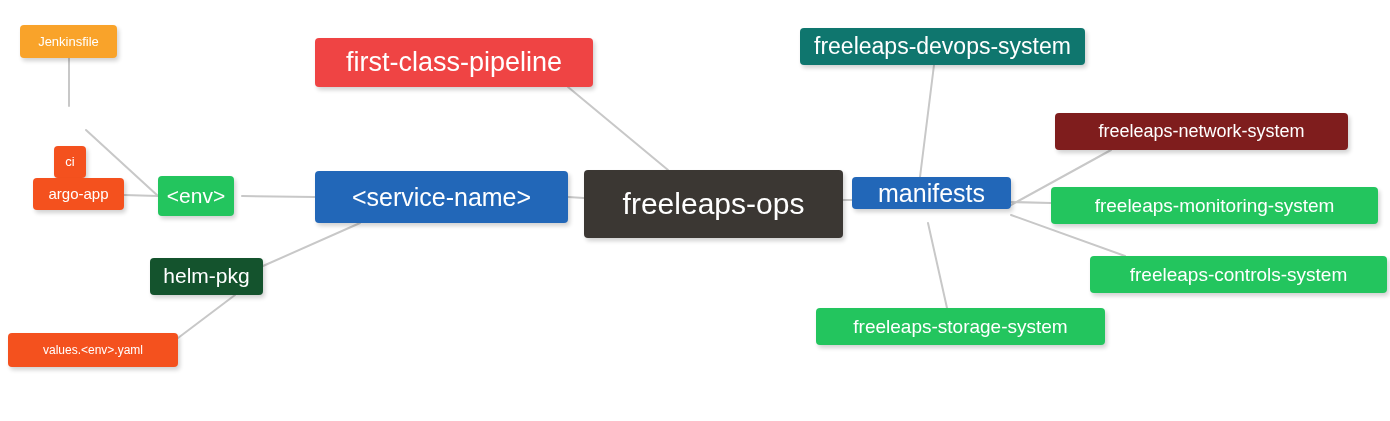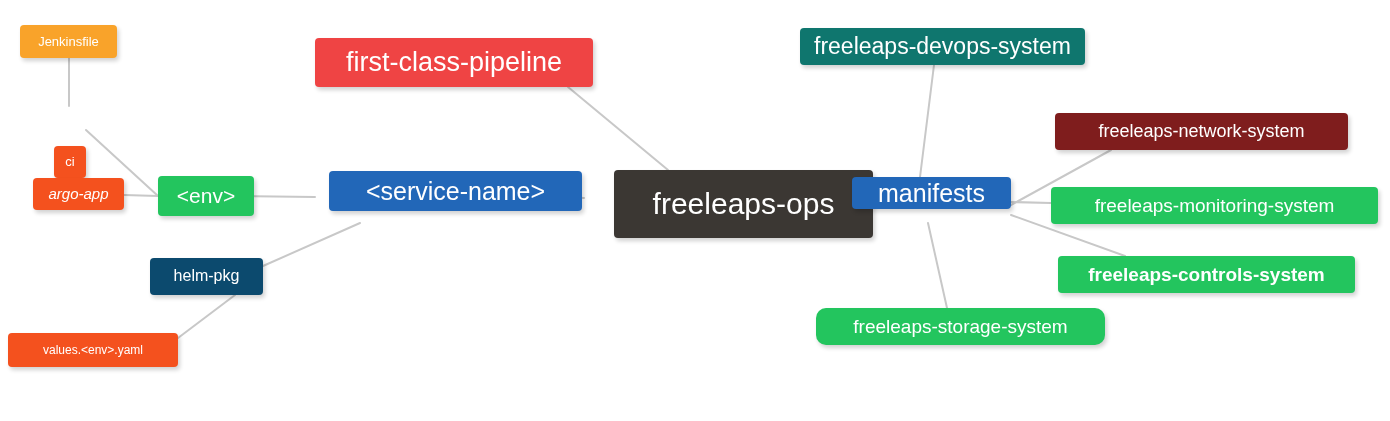--- a/index.html
+++ b/index.html
@@ -67,53 +67,53 @@
       <line x1="1011" y1="215" x2="1125" y2="256" stroke="#c8c8c8" stroke-width="2" stroke-linecap="round"></line>
       <line x1="928" y1="223" x2="947" y2="308" stroke="#c8c8c8" stroke-width="2" stroke-linecap="round"></line>
     </svg>
   <div id="node-layer">
       <div class="node" style="left: 20px; top: 25px; width: 97px; height: 33px; background: rgb(249, 163, 42); font-size: 13px;">
         <span class="node-label">Jenkinsfile</span>
       </div>
       <div class="node" style="left: 54px; top: 106px; width: 32px; height: 31px; background: rgb(244, 81, 30); font-size: 13px; margin-top: 40px;">
         <span class="node-label">ci</span>
       </div>
-      <div class="node" style="left: 33px; top: 178px; width: 91px; height: 32px; background: rgb(244, 81, 30); font-size: 15px; font-style: italic;">
+      <div class="node" style="left: 33px; top: 178px; width: 91px; height: 32px; background: rgb(244, 81, 30); font-size: 15px;">
         <span class="node-label">argo-app</span>
       </div>
-      <div class="node" style="left: 158px; top: 176px; width: 96px; height: 40px; background: rgb(35, 197, 94); font-size: 21px;">
+      <div class="node" style="left: 158px; top: 176px; width: 76px; height: 40px; background: rgb(35, 197, 94); font-size: 21px;">
         <span class="node-label">&lt;env&gt;</span>
       </div>
-      <div class="node" style="left: 150px; top: 258px; width: 113px; height: 37px; background: #0c4a6e; font-size: 16px;">
+      <div class="node" style="left: 150px; top: 258px; width: 113px; height: 37px; background: #14532d; font-size: 21px;">
         <span class="node-label">helm-pkg</span>
       </div>
       <div class="node" style="left: 8px; top: 333px; width: 170px; height: 34px; background: rgb(244, 81, 30); font-size: 12px;">
         <span class="node-label">values.&lt;env&gt;.yaml</span>
       </div>
       <div class="node" style="left: 315px; top: 38px; width: 278px; height: 49px; background: #ef4444; font-size: 27px; justify-content: center;">
         <span class="node-label">first-class-pipeline</span>
       </div>
-      <div class="node" style="left: 315px; top: 171px; width: 253px; height: 40px; background: rgb(34, 103, 184); font-size: 25px; margin-left: 14px;">
+      <div class="node" style="left: 315px; top: 171px; width: 253px; height: 52px; background: rgb(34, 103, 184); font-size: 25px;">
         <span class="node-label">&lt;service-name&gt;</span>
       </div>
-      <div class="node" style="left: 584px; top: 170px; width: 259px; height: 68px; background: rgb(59, 55, 51); font-size: 30px; margin-left: 30px;">
+      <div class="node" style="left: 584px; top: 170px; width: 259px; height: 68px; background: rgb(59, 55, 51); font-size: 30px;">
         <span class="node-label">freeleaps-ops</span>
       </div>
       <div class="node" style="left: 852px; top: 177px; width: 159px; height: 30px; background: rgb(34, 103, 184); font-size: 25px;">
         <span class="node-label">manifests</span>
       </div>
       <div class="node" style="left: 800px; top: 28px; width: 285px; height: 37px; background: #0f766e; font-size: 23px;">
         <span class="node-label">freeleaps-devops-system</span>
       </div>
       <div class="node" style="left: 1055px; top: 113px; width: 293px; height: 37px; background: #7f1d1d; font-size: 18px;">
         <span class="node-label">freeleaps-network-system</span>
       </div>
       <div class="node" style="left: 1051px; top: 187px; width: 327px; height: 37px; background: rgb(35, 197, 94); font-size: 19px;">
         <span class="node-label">freeleaps-monitoring-system</span>
       </div>
-      <div class="node" style="left: 1058px; top: 256px; width: 297px; height: 37px; background: rgb(35, 197, 94); font-size: 19px; font-weight: bold;">
+      <div class="node" style="left: 1090px; top: 256px; width: 297px; height: 37px; background: rgb(35, 197, 94); font-size: 19px;">
         <span class="node-label">freeleaps-controls-system</span>
       </div>
-      <div class="node" style="left: 816px; top: 308px; width: 289px; height: 37px; background: rgb(35, 197, 94); font-size: 19px; border-radius: 10px;">
+      <div class="node" style="left: 816px; top: 308px; width: 289px; height: 37px; background: rgb(35, 197, 94); font-size: 19px;">
         <span class="node-label">freeleaps-storage-system</span>
       </div>
     </div>
 </div>
 
 </body></html>

